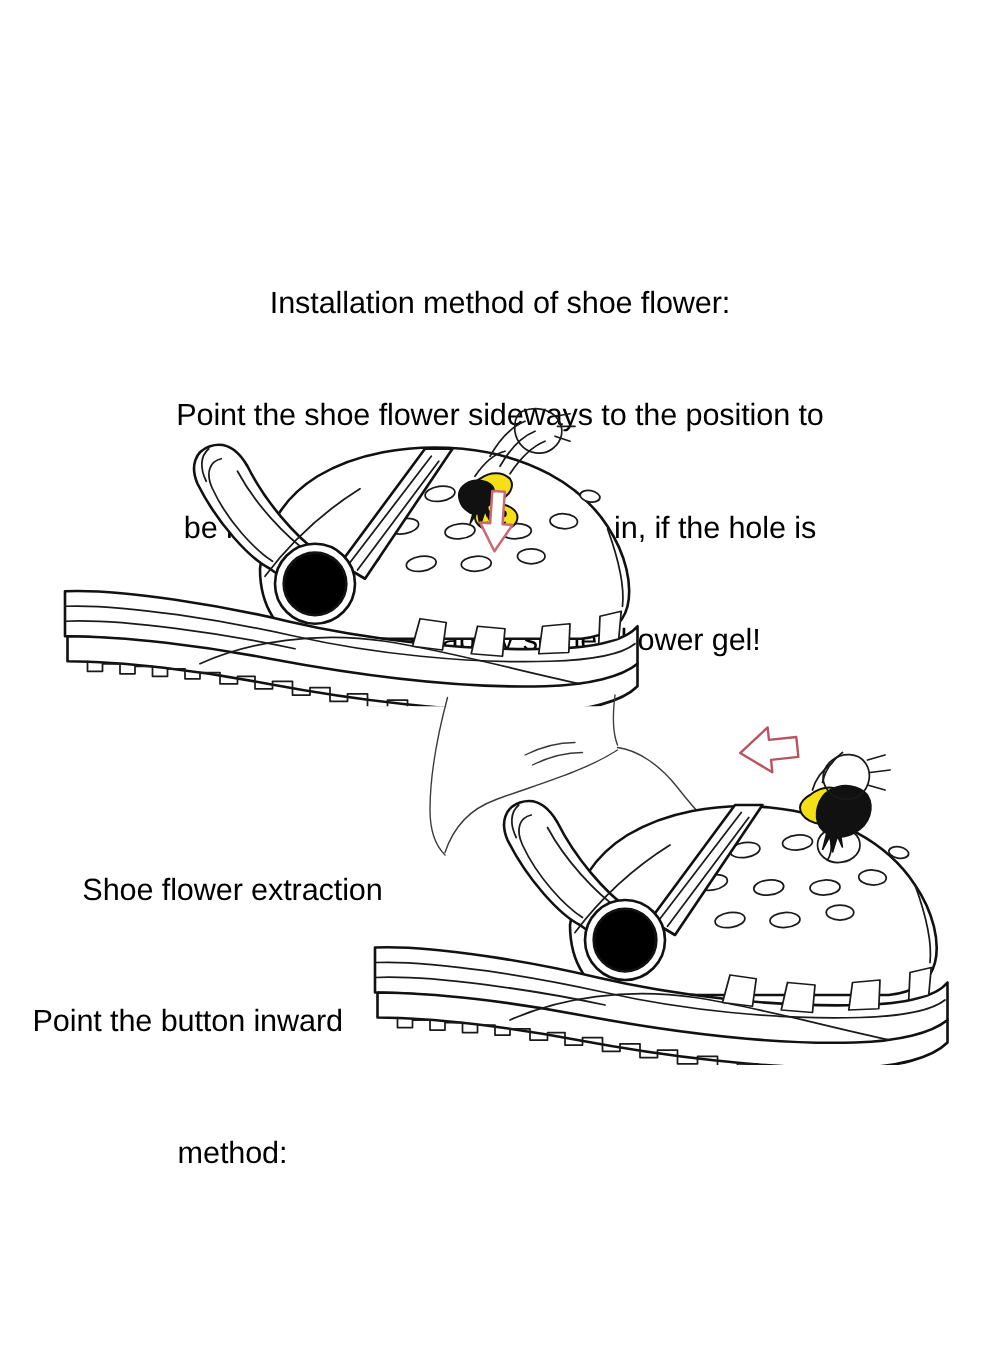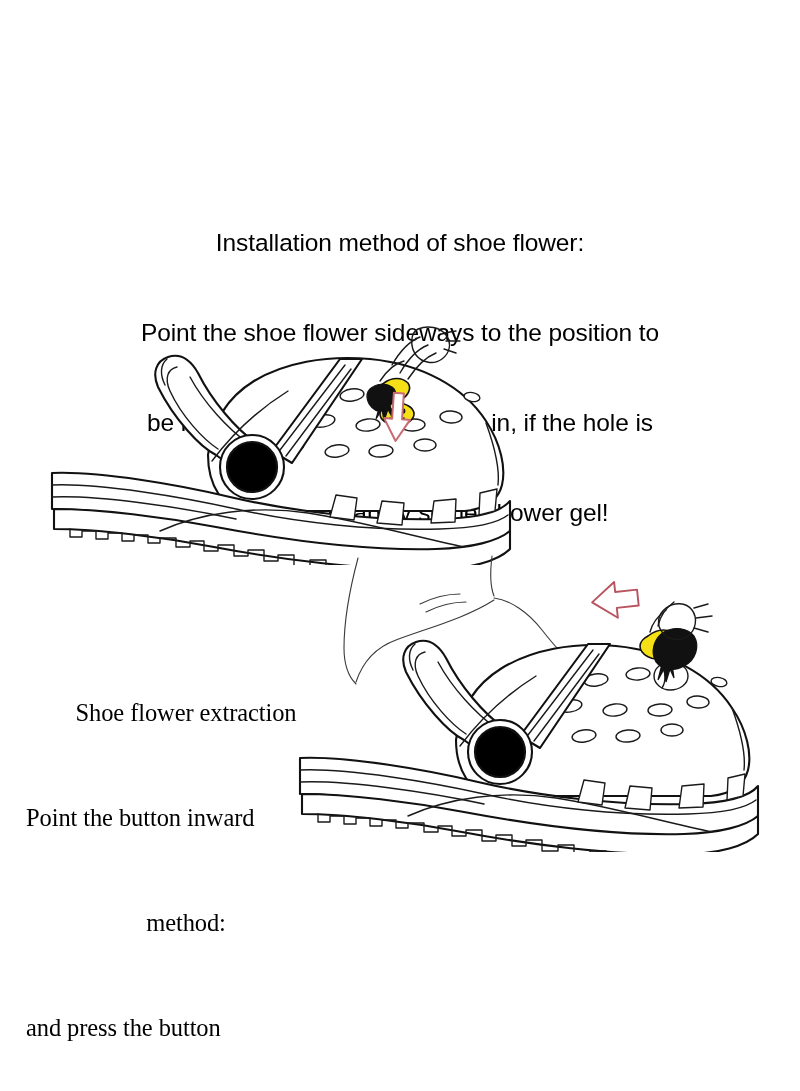--- a/index.html
+++ b/index.html
@@ -41,21 +41,21 @@
   #extract-text {
     left: 26px;
     top: 625px;
     width: 320px;
     text-align: center;
     font-size: 24.5px;
     line-height: 35px;
     letter-spacing: -0.1px;
     z-index: 6;
   }
-  #extract-text .line { display: block; font-family: Liberation Serif, serif; }
+  #extract-text .line { display: block; }
   #extract-text .line.l3,
   #extract-text .line.l4,
   #extract-text .line.l5 { text-align: left; }
 
   
   .illus {
     position: absolute;
     overflow: visible;
   }
   #shoe-one-illustration { left: 40px;  top: 325px; width: 500px; height: 240px; z-index: 2; }
@@ -202,21 +202,20 @@
         <path class="ink-thin" d="M172,136 C190,112 216,86 248,66"></path>
         <path class="ink-thin" d="M446,98 C454,120 460,142 458,160"></path>
       </g>
     </svg>
   </div>
 
   <div class="text-block" id="extract-text">
     <span class="line l1">Shoe flower extraction</span>
     <span class="line l3">Point the button inward</span>
     <span class="line l2">method:</span>
-    <span class="line l4">and press the button</span>
     
   </div>
 
   <div class="illus" id="shoe-two-illustration">
     <svg viewBox="0 0 520 300" width="520" height="300" xmlns="http://www.w3.org/2000/svg">
 
       <g>
         <path class="ink-hair" d="M88,6 C80,36 74,68 74,96 C74,112 78,124 86,132"></path>
         <path class="ink-hair" d="M222,4 C220,20 220,34 224,44"></path>
         <path class="ink-hair" d="M86,130 C92,112 104,96 126,88 C158,76 196,66 224,48"></path>

